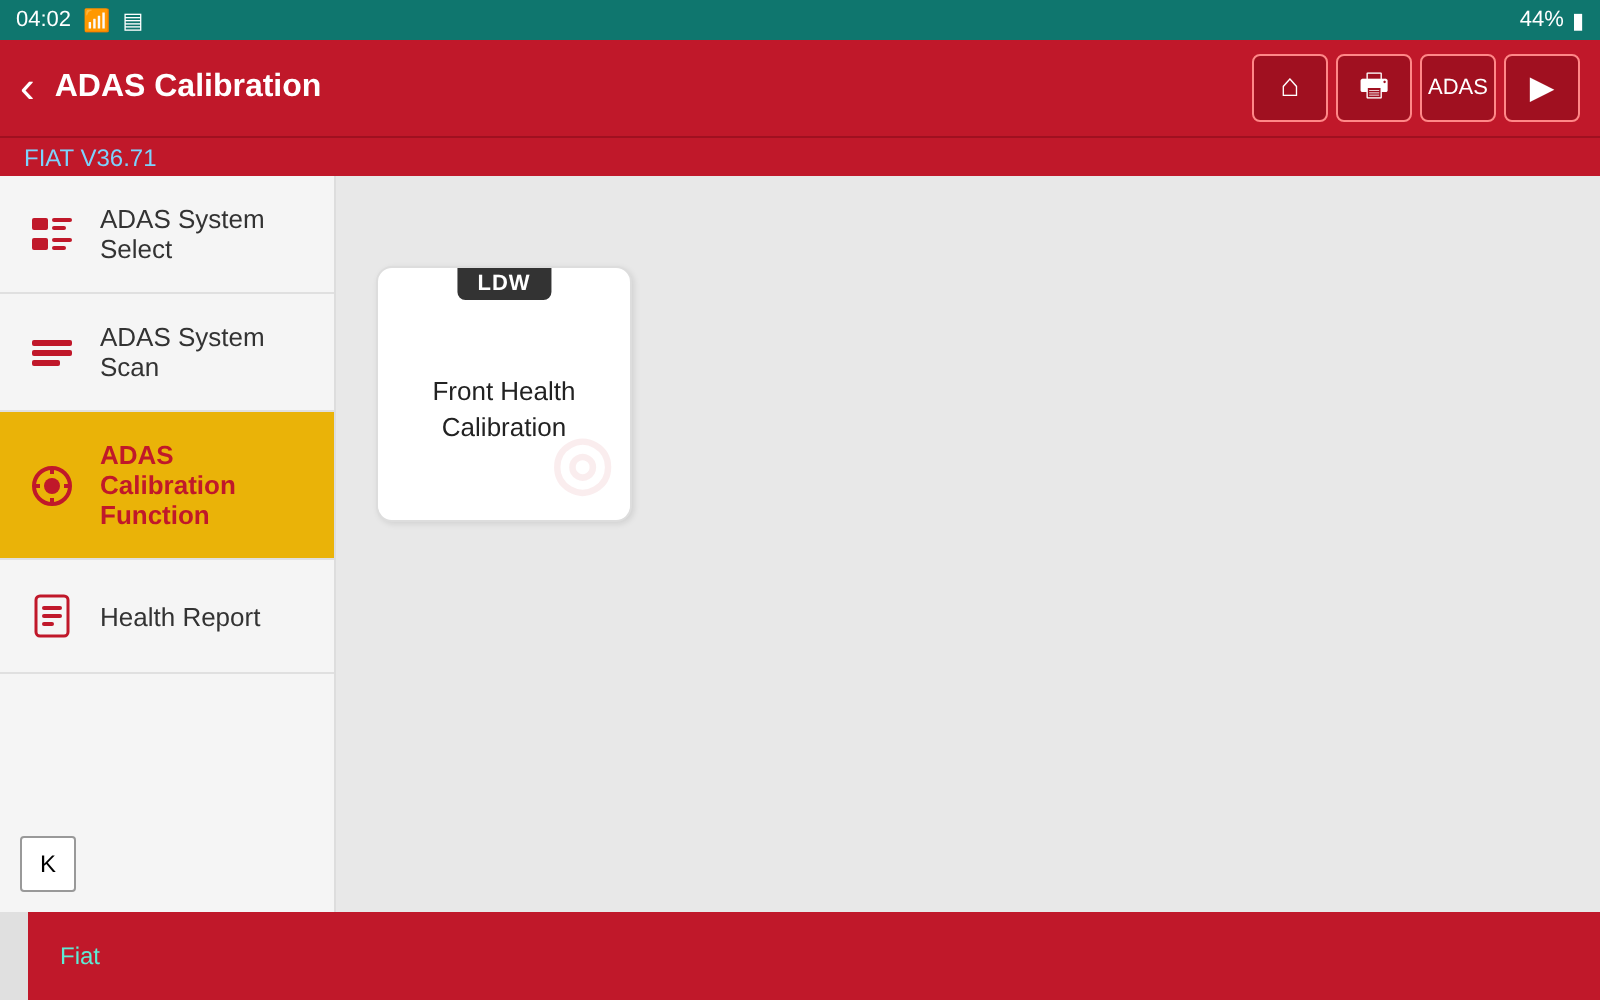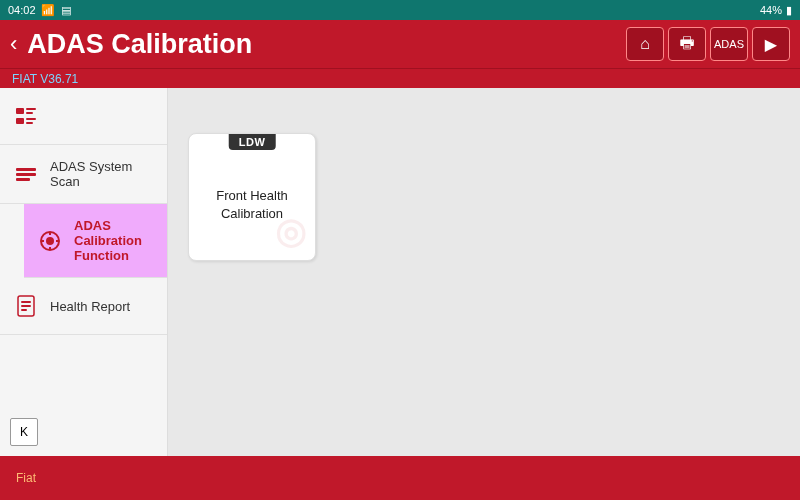--- a/index.html
+++ b/index.html
@@ -30,21 +30,21 @@
     }
     .header-back {
       color: white;
       font-size: 22px;
       cursor: pointer;
       display: flex;
       align-items: center;
     }
     .header-title {
       color: white;
-      font-size: 27px;
+      font-size: 16px;
       font-weight: bold;
       flex: 1;
     }
     .header-icons {
       display: flex;
       gap: 4px;
     }
     .header-btn {
       background: #a01020;
       border: 1px solid #ff8888;
@@ -89,24 +89,23 @@
       display: flex;
       align-items: center;
       gap: 10px;
       padding: 14px 12px;
       cursor: pointer;
       border-bottom: 1px solid #e0e0e0;
       font-size: 13px;
       color: #333;
     }
     .sidebar-item.active {
-      background: #f0abfc;
+      background: #eab308;
       font-weight: bold;
       color: #c0182a;
-      margin-left: 24px;
     }
     .sidebar-icon {
       width: 28px;
       height: 28px;
       display: flex;
       align-items: center;
       justify-content: center;
       flex-shrink: 0;
     }
 
@@ -183,27 +182,28 @@
       bottom: 8px;
       right: 8px;
       font-size: 36px;
       color: rgba(192,24,42,0.08);
       font-weight: bold;
     }
 
     
     .bottom-bar {
       background: #c0182a;
-      color: #fdba74;
+      color: #5eead4;
       height: 44px;
       display: flex;
       flex-direction: column;
       justify-content: center;
       padding: 4px 16px;
       font-size: 12px;
+      margin-left: 14px;
     }
   </style>
 </head>
 <body>
 
 <div class="status-bar">
   <div class="status-left">
     <span>04:02</span>
     <span>📶</span>
     <span>▤</span>
@@ -245,20 +245,21 @@
       <div class="sidebar-icon">
         <svg width="24" height="24" viewBox="0 0 24 24" fill="#c0182a">
           <rect x="2" y="4" width="8" height="6" rx="1"></rect>
           <rect x="12" y="4" width="10" height="2" rx="1"></rect>
           <rect x="12" y="8" width="7" height="2" rx="1"></rect>
           <rect x="2" y="14" width="8" height="6" rx="1"></rect>
           <rect x="12" y="14" width="10" height="2" rx="1"></rect>
           <rect x="12" y="18" width="7" height="2" rx="1"></rect>
         </svg>
       </div>
+      <span>ADAS System Select</span>
     </div>
 
     <div class="sidebar-item">
       <div class="sidebar-icon">
         <svg width="24" height="24" viewBox="0 0 24 24" fill="#c0182a">
           <rect x="2" y="6" width="20" height="3" rx="1"></rect>
           <rect x="2" y="11" width="20" height="3" rx="1"></rect>
           <rect x="2" y="16" width="14" height="3" rx="1"></rect>
         </svg>
       </div>

